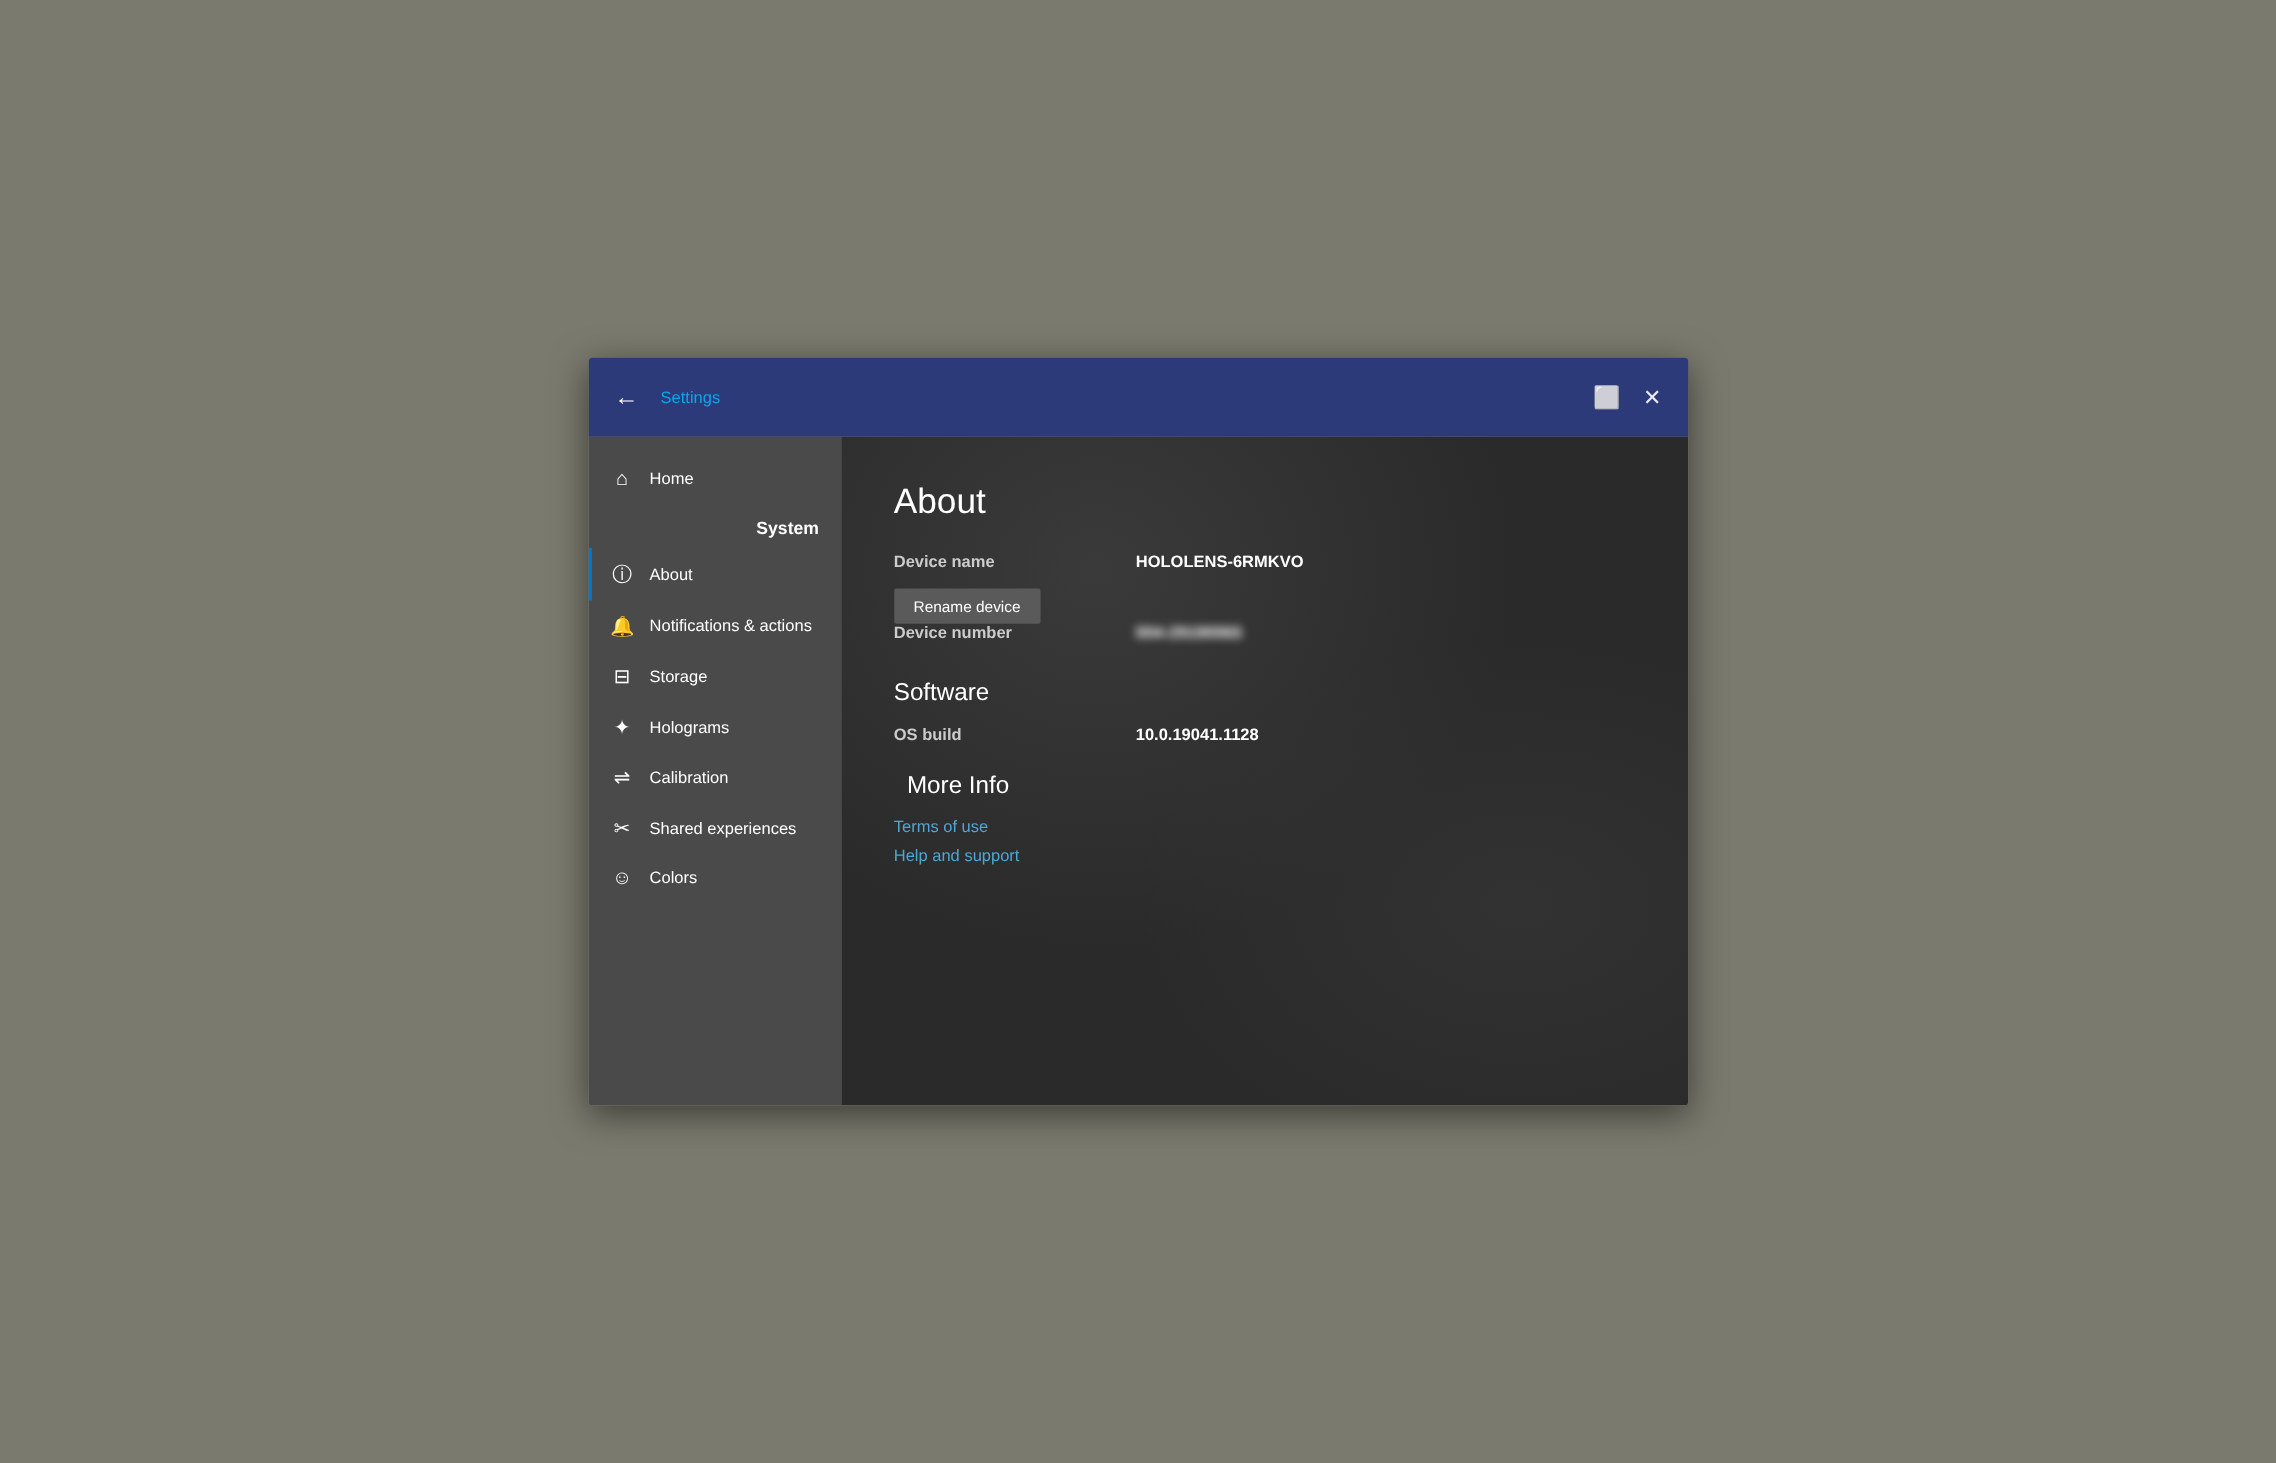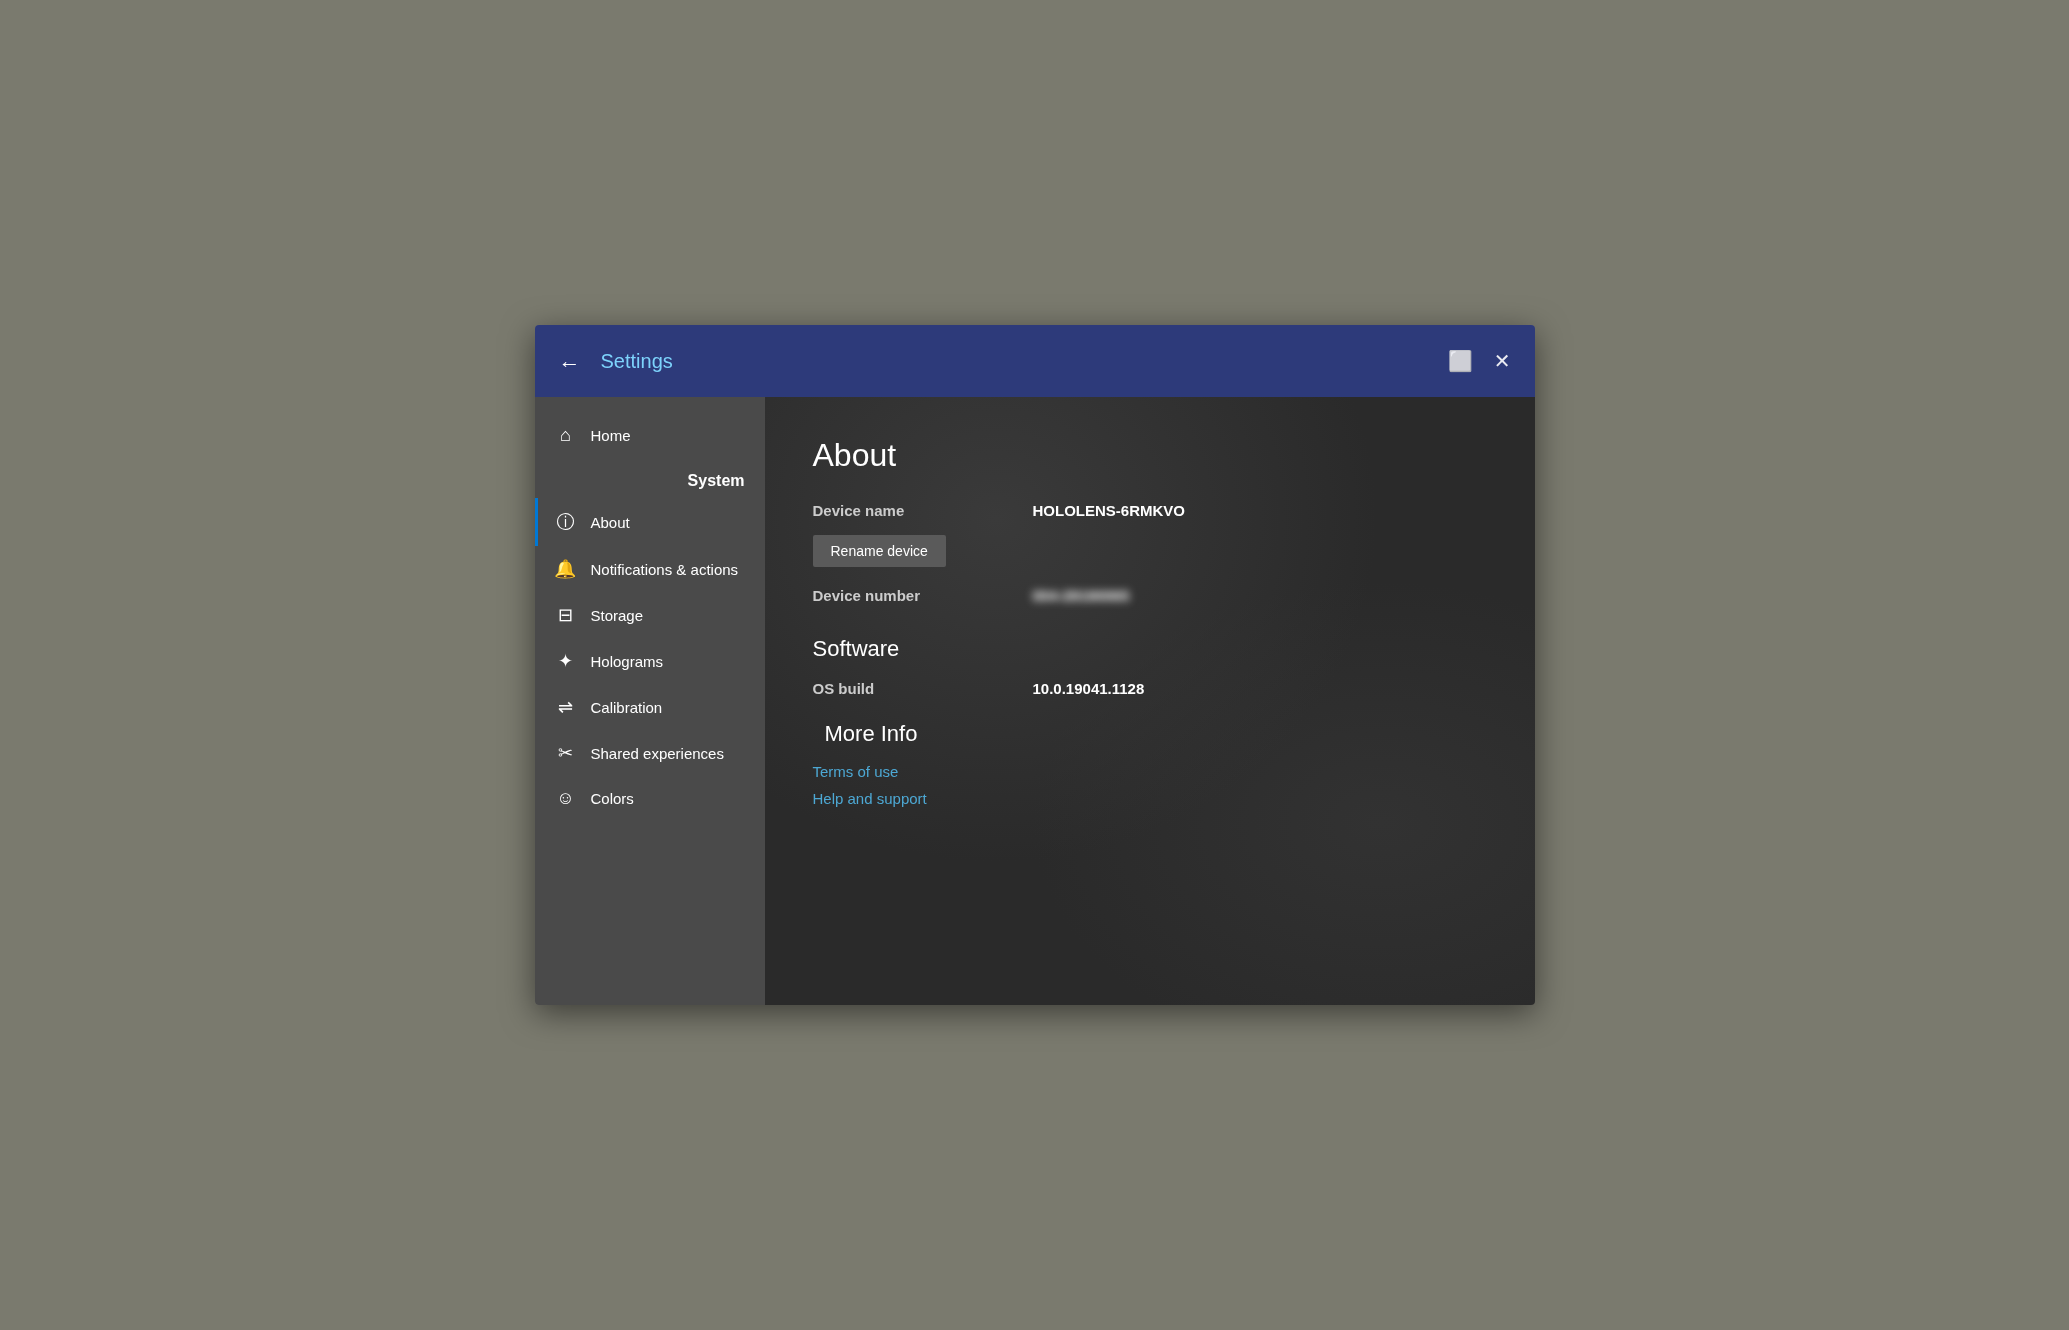--- a/index.html
+++ b/index.html
@@ -37,22 +37,22 @@
       color: #fff;
       font-size: 22px;
       cursor: pointer;
       margin-right: 20px;
       background: none;
       border: none;
       line-height: 1;
     }
 
     .title-bar-title {
-      color: #7dd3fc;
-      font-size: 20px;
+      color: #0ea5e9;
+      font-size: 15px;
       font-weight: 400;
       flex: 1;
     }
 
     .title-bar-controls {
       display: flex;
       gap: 20px;
       align-items: center;
     }
 
@@ -161,21 +161,20 @@
 
     .rename-btn {
       background: #5a5a5a;
       border: none;
       color: #fff;
       padding: 8px 18px;
       font-size: 14px;
       cursor: pointer;
       border-radius: 2px;
       margin-top: 6px;
-      margin-bottom: 20px;
     }
 
     .section-heading {
       font-size: 22px;
       font-weight: 300;
       color: #fff;
       margin-top: 32px;
       margin-bottom: 18px;
     }
 

